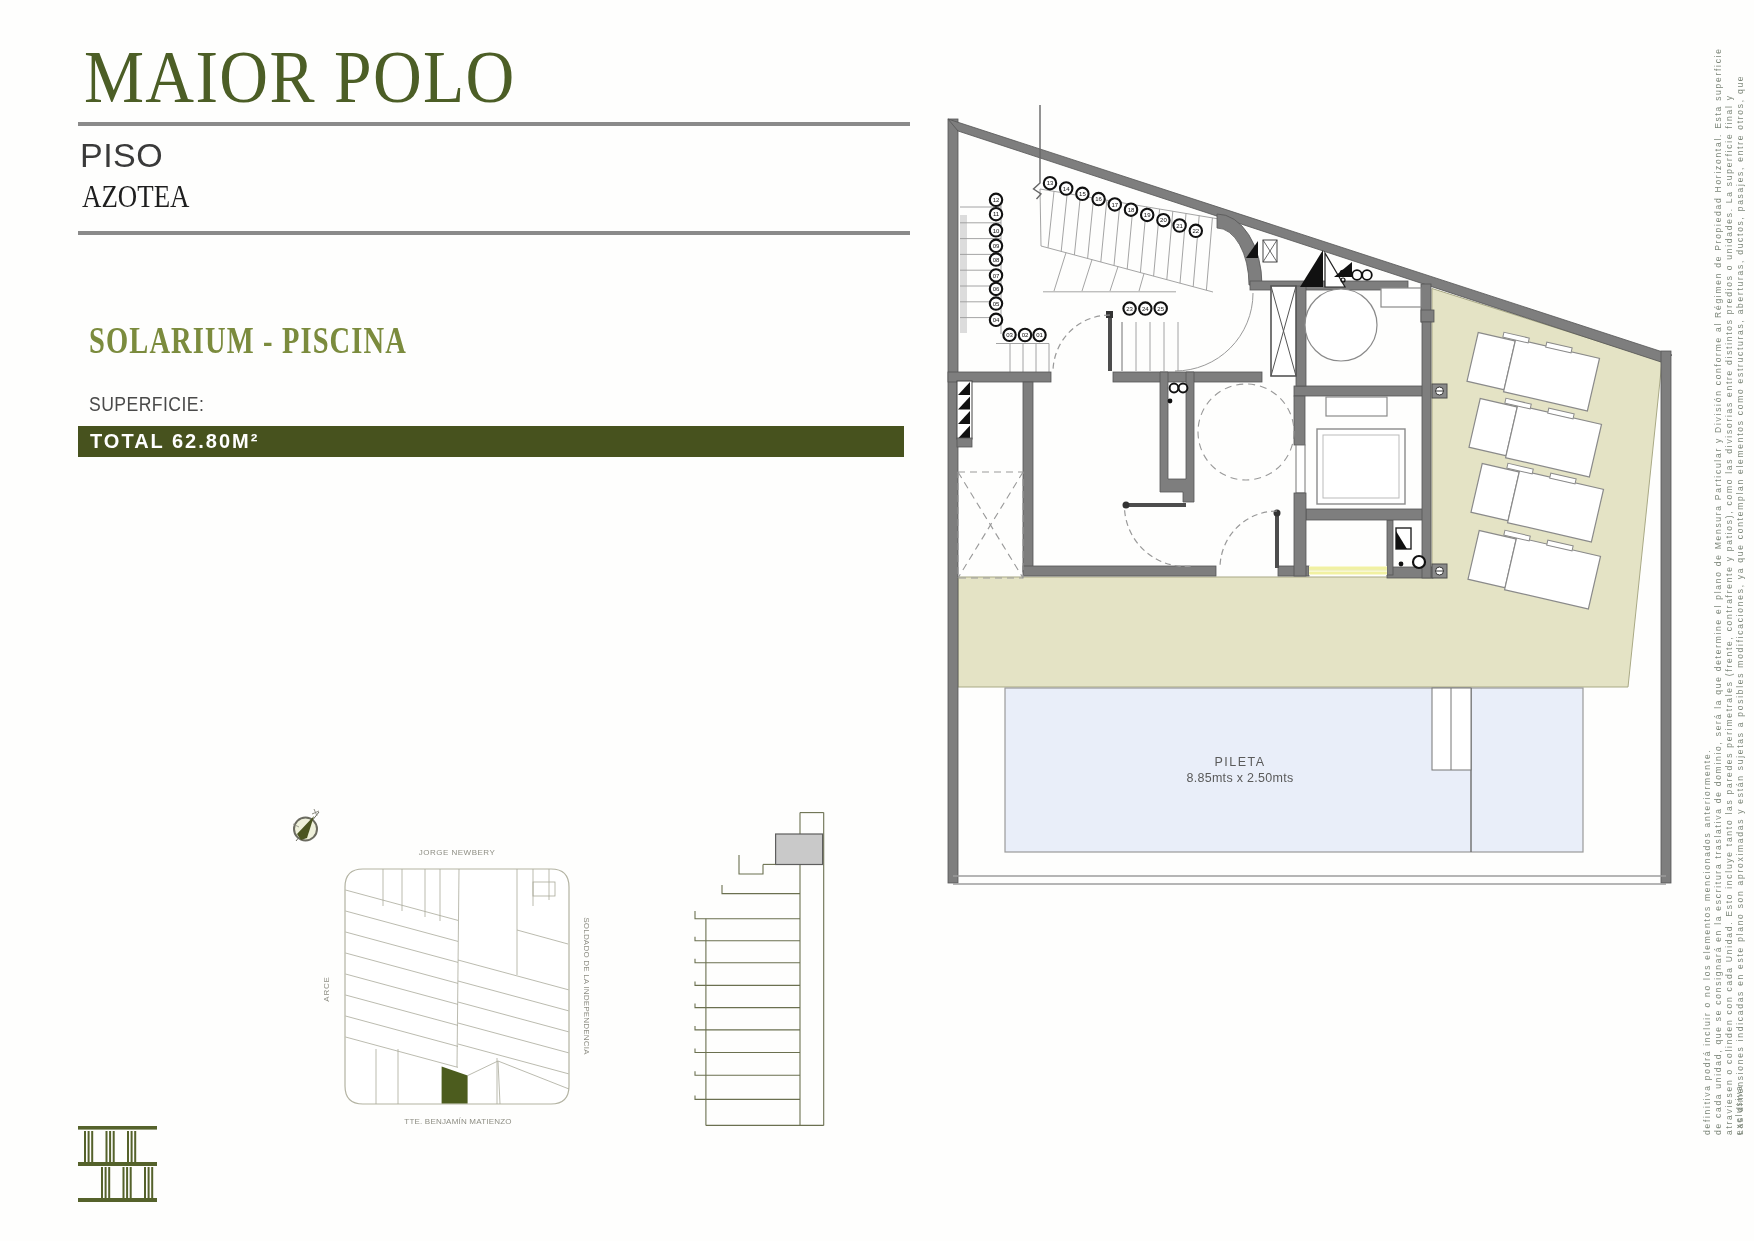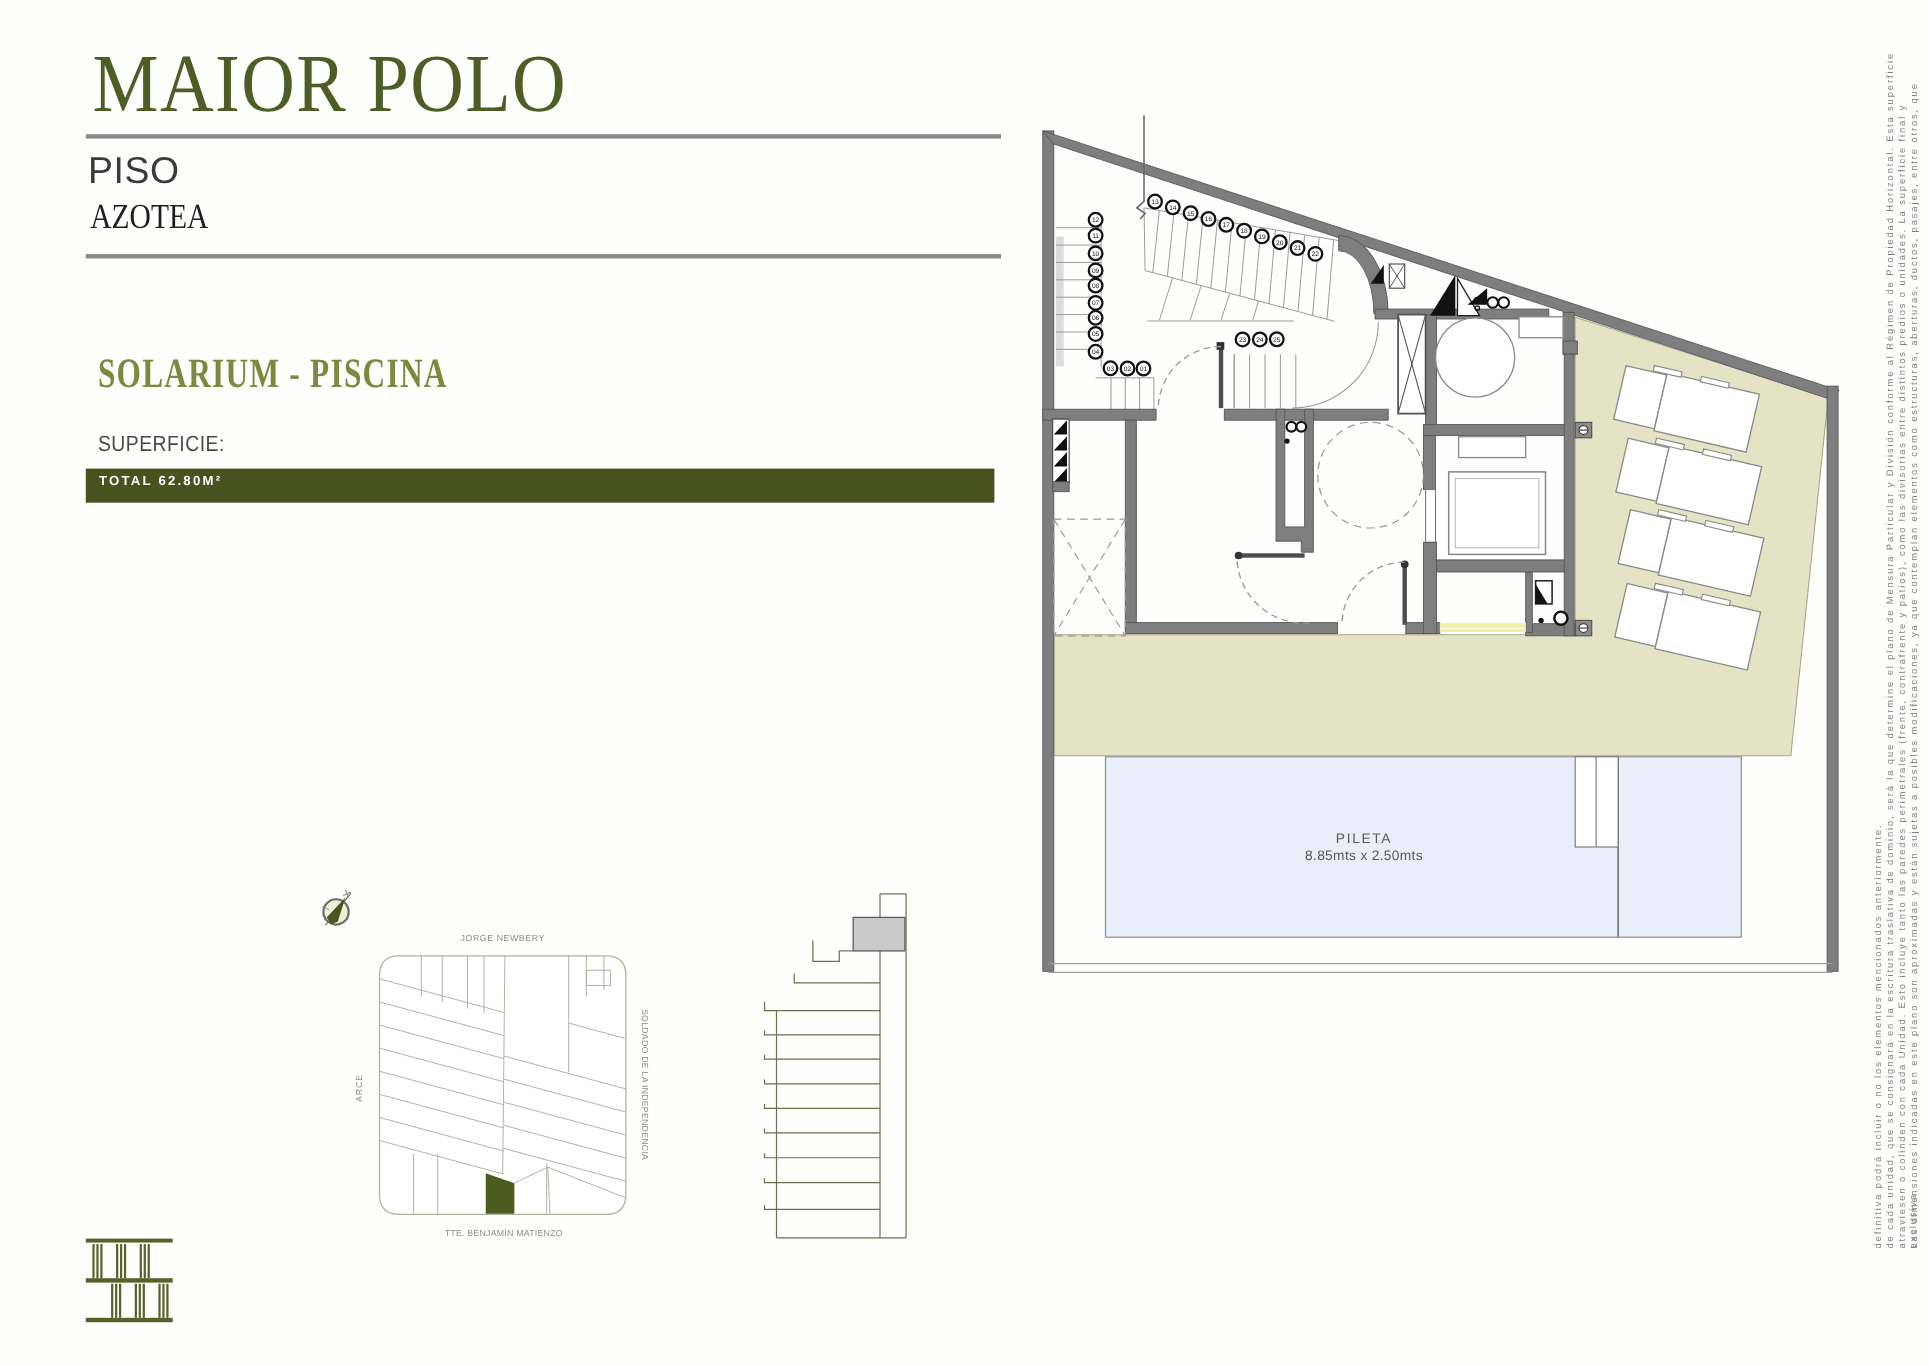--- a/index.html
+++ b/index.html
@@ -19,21 +19,21 @@
 <div class="abs" style="left:82px;top:178px;font-family:'Liberation Serif',serif;font-size:32px;color:#1e1e1e;letter-spacing:0;transform:scaleX(0.84);transform-origin:0 0;white-space:nowrap;">AZOTEA</div>
 
 <div class="abs" style="left:78px;top:231px;width:832px;height:4px;background:#8a8a8a;"></div>
 
 <div class="abs" style="left:89px;top:318px;font-family:'Liberation Serif',serif;font-weight:bold;font-size:38px;color:#7b8b3d;letter-spacing:1.5px;transform:scaleX(0.75);transform-origin:0 0;white-space:nowrap;">SOLARIUM - PISCINA</div>
 
 <div class="abs" style="left:89px;top:393px;font-size:20px;color:#4a4a4a;letter-spacing:0.5px;transform:scaleX(0.88);transform-origin:0 0;white-space:nowrap;">SUPERFICIE:</div>
 
 <div class="abs" style="left:78px;top:426px;width:826px;height:31px;background:#47521e;"></div>
 
-<div class="abs" style="left:90px;top:430px;font-size:12px;font-weight:bold;color:#ffffff;letter-spacing:2px;">TOTAL 62.80M²</div>
+<div class="abs" style="left:90px;top:430px;font-size:20px;font-weight:bold;color:#ffffff;letter-spacing:2px;">TOTAL 62.80M²</div>
 
 <div class="abs" style="left:1735px;top:1135px;width:1095px;transform:rotate(-90deg);transform-origin:0 0;font-size:8.5px;color:#7c8679;letter-spacing:1.72px;">Las dimensiones indicadas en este plano son aproximadas y están sujetas a posibles modificaciones, ya que contemplan elementos como estructuras, aberturas, ductos, pasajes, entre otros, que</div>
 
 <div class="abs" style="left:1724px;top:1135px;width:1095px;transform:rotate(-90deg);transform-origin:0 0;font-size:8.5px;color:#7c8679;letter-spacing:1.72px;">atraviesen o colinden con cada Unidad. Esto incluye tanto las paredes perimetrales (frente, contrafrente y patios), como las divisorias entre distintos predios o unidades. La superficie final y exclusiva</div>
 
 <div class="abs" style="left:1713px;top:1135px;width:1095px;transform:rotate(-90deg);transform-origin:0 0;font-size:8.5px;color:#7c8679;letter-spacing:1.72px;">de cada unidad, que se consignará en la escritura traslativa de dominio, será la que determine el plano de Mensura Particular y División conforme al Régimen de Propiedad Horizontal. Esta superficie</div>
 
 <div class="abs" style="left:1702px;top:1135px;width:1095px;transform:rotate(-90deg);transform-origin:0 0;font-size:8.5px;color:#7c8679;letter-spacing:1.72px;">definitiva podrá incluir o no los elementos mencionados anteriormente.</div>
 <svg class="abs" style="left:0;top:0" width="1754" height="1241" viewBox="0 0 1754 1241">
 

